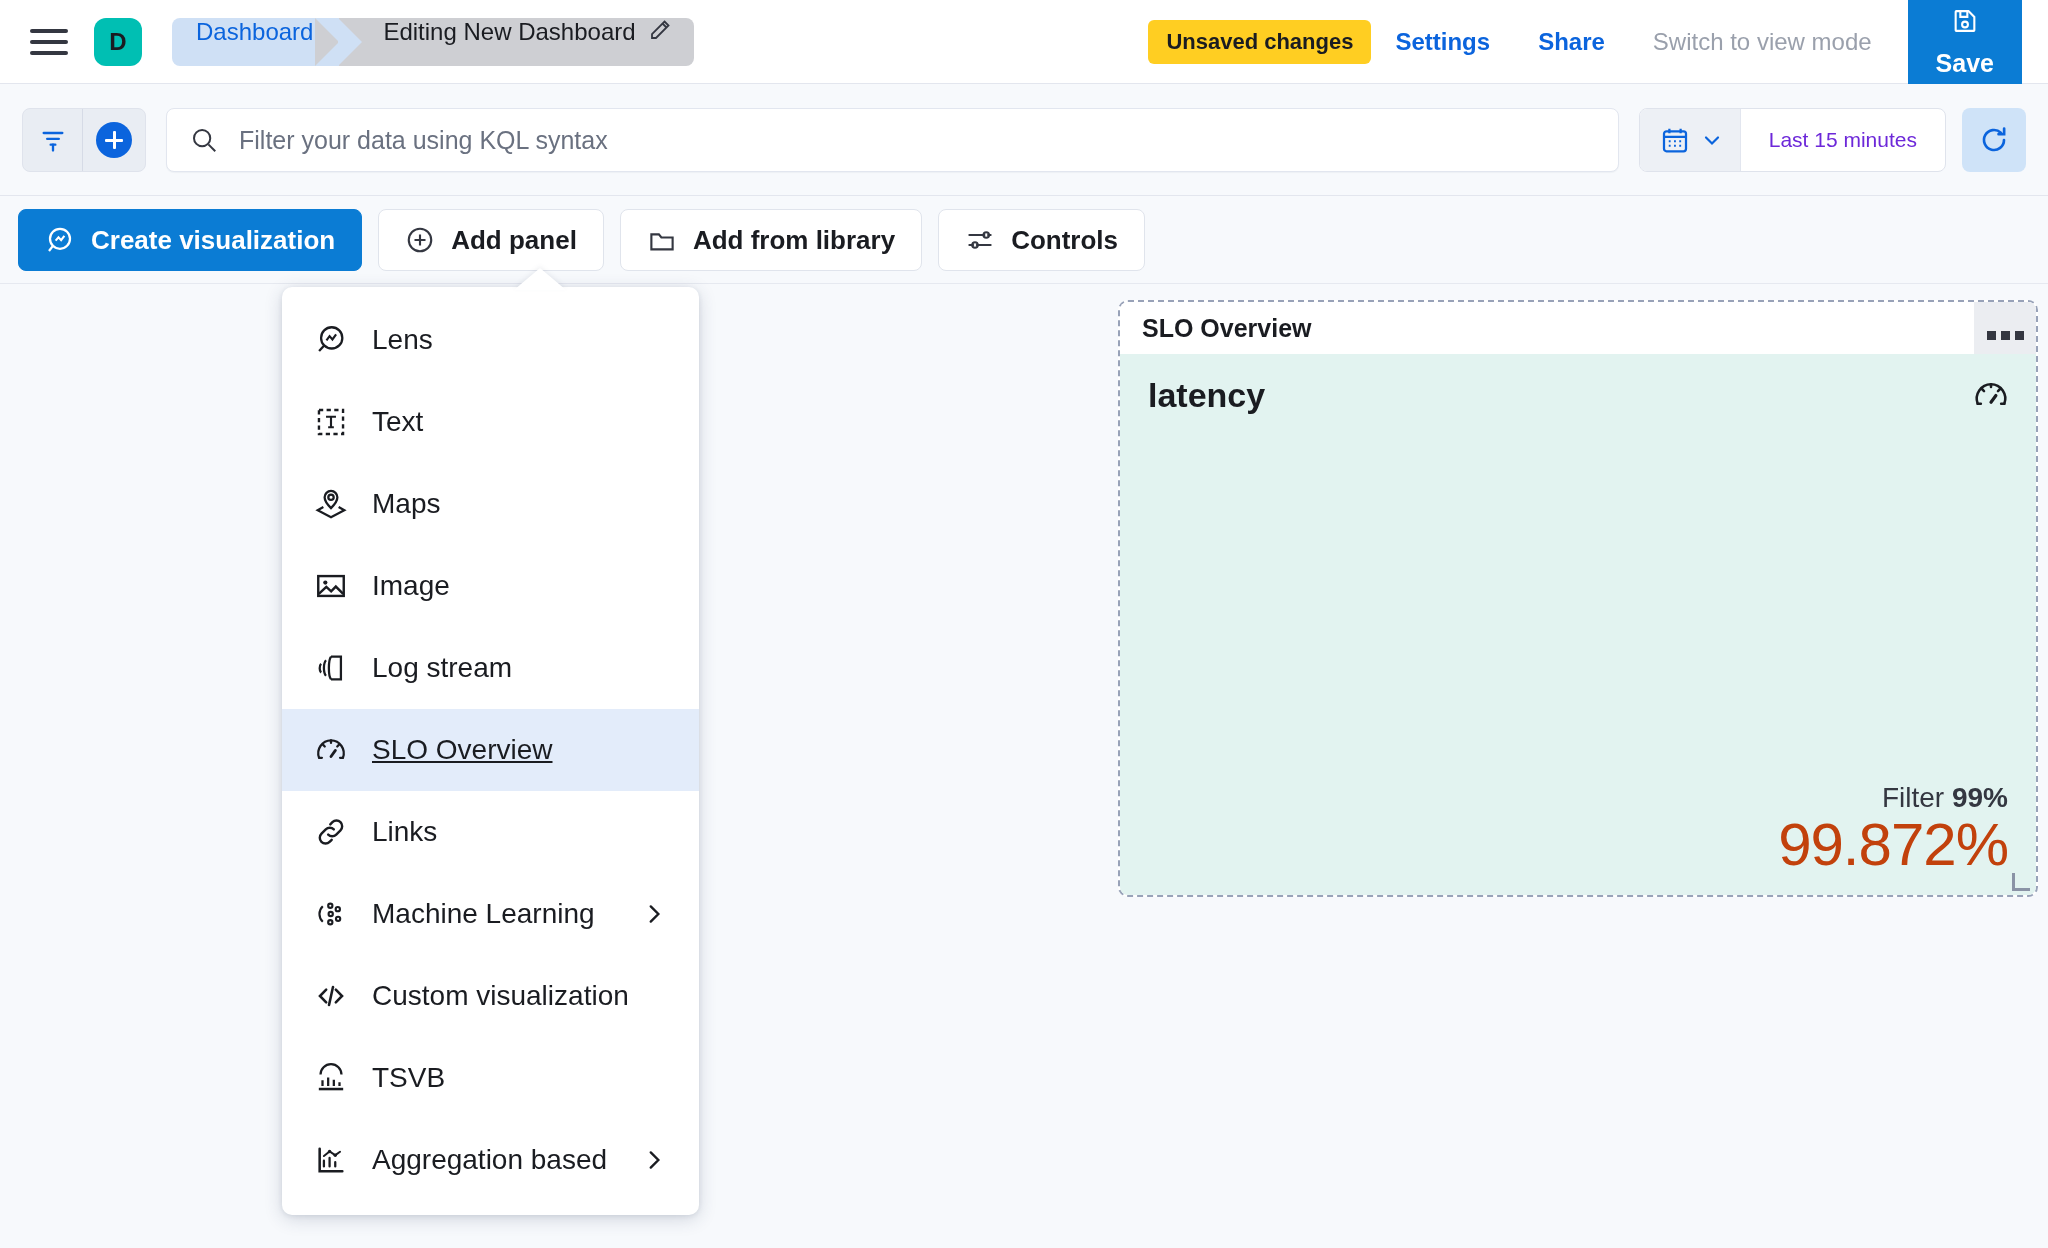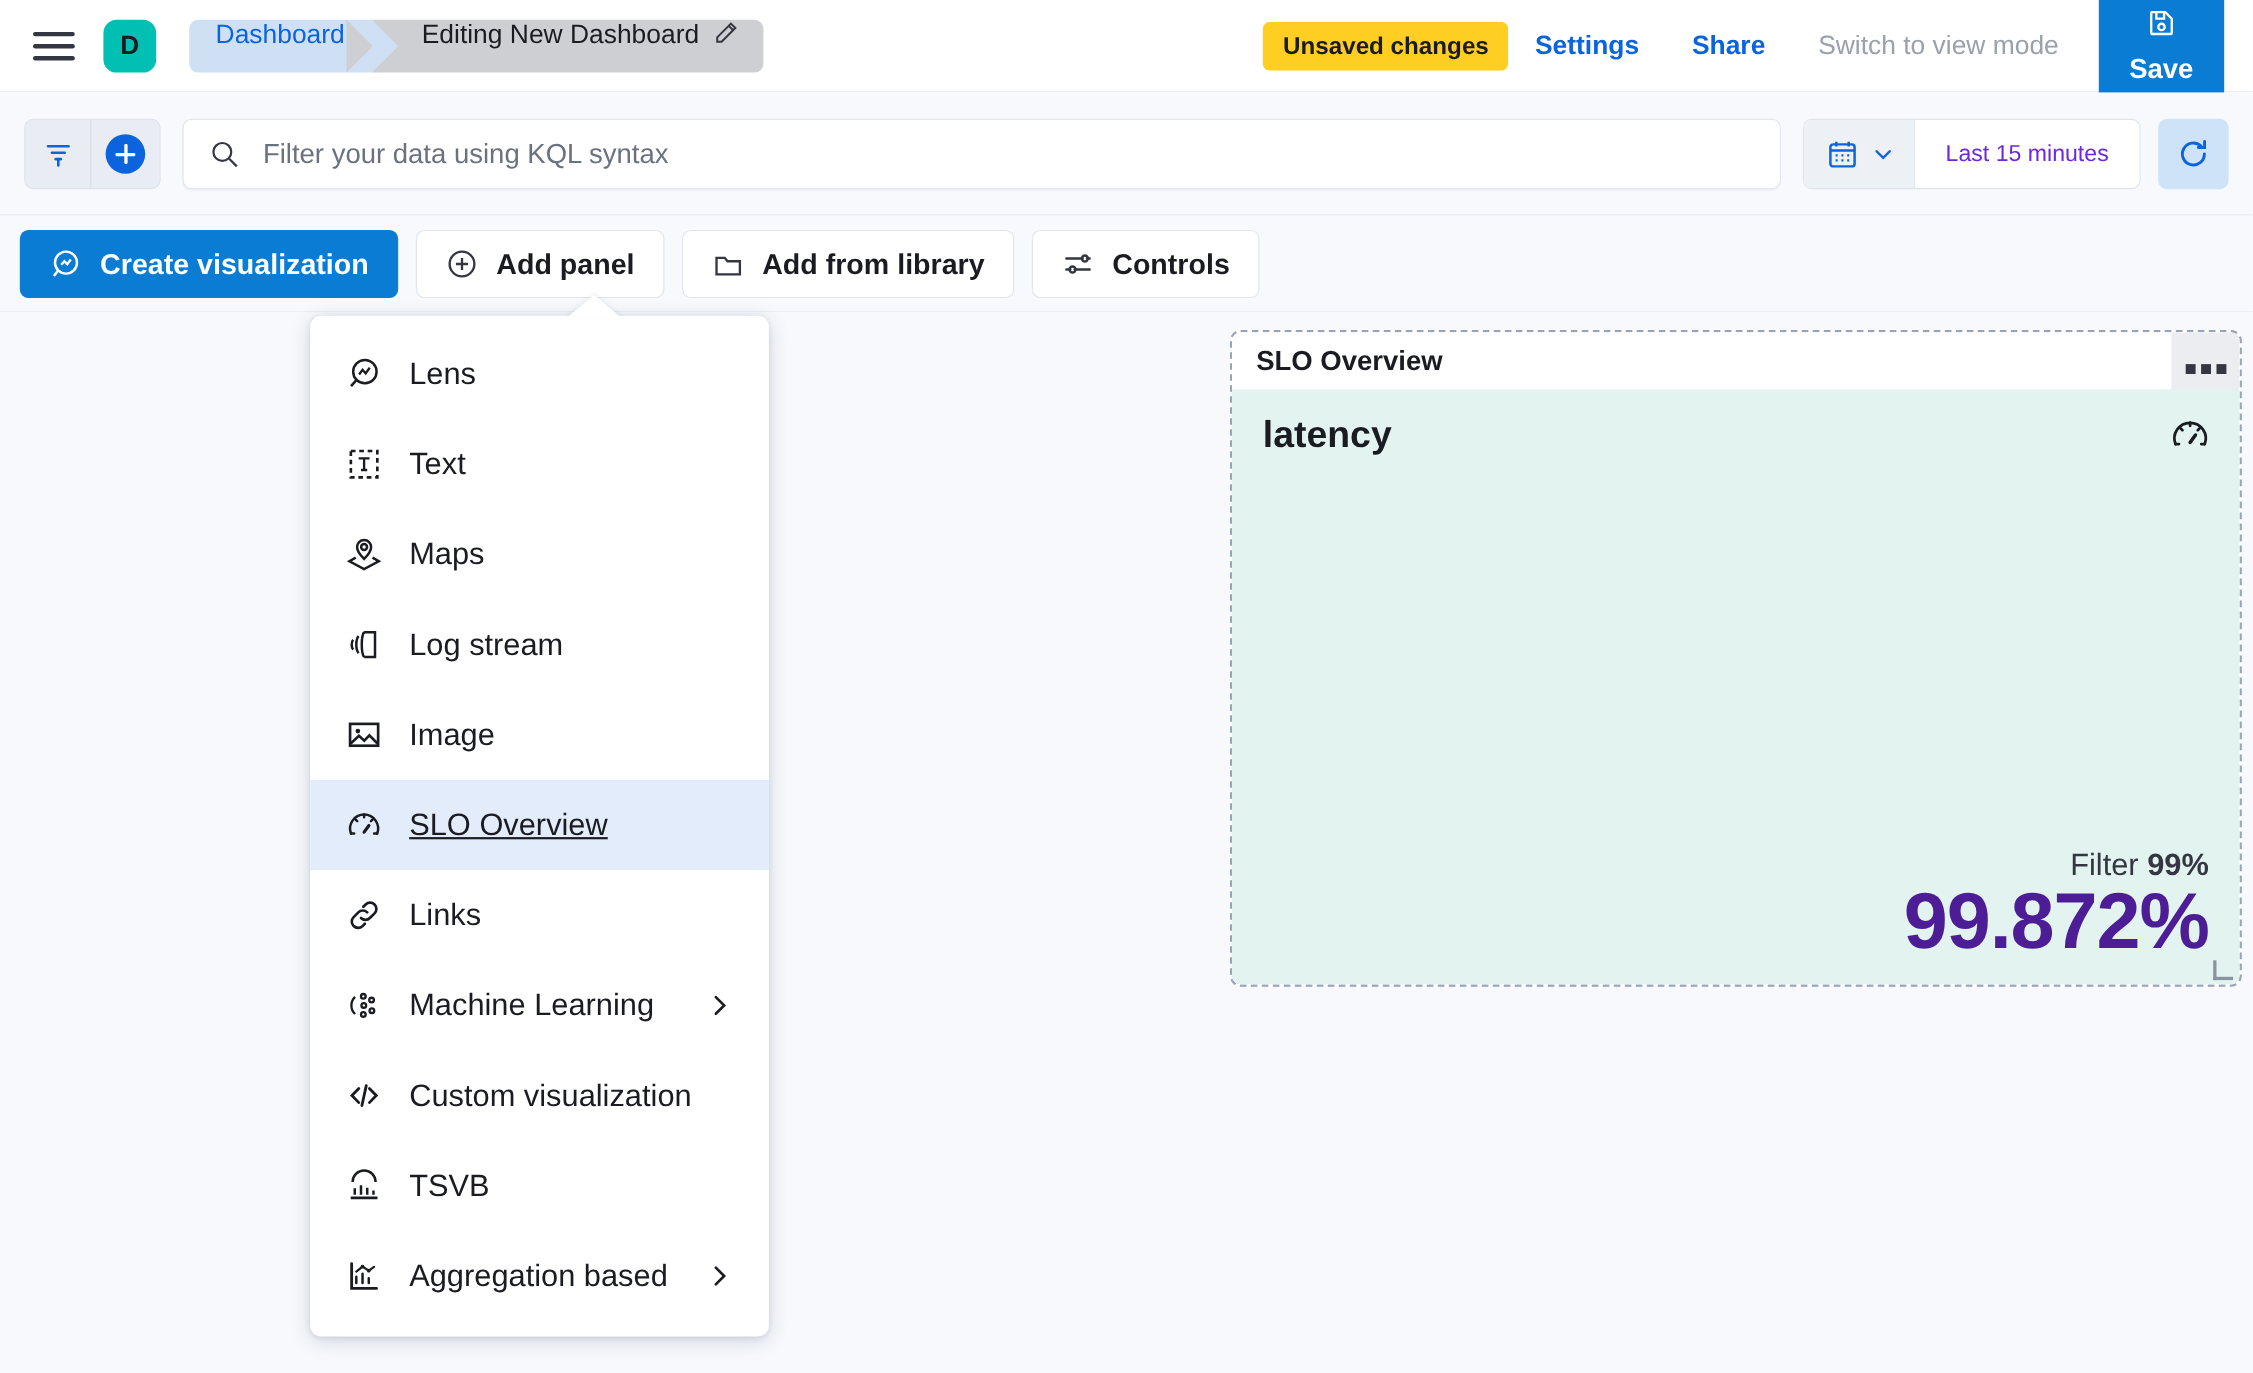--- a/index.html
+++ b/index.html
@@ -187,21 +187,21 @@
   .panel-body {
     position: relative; height: calc(100% - 52px); background: #E2F3F0;
     padding: 22px 28px 20px 28px; display: flex; flex-direction: column;
   }
   .slo-name { font-size: 34px; font-weight: 700; color: #1a1c21; }
   .gauge-ico { position: absolute; right: 26px; top: 22px; width: 38px; height: 38px; }
   .slo-stats { margin-top: auto; text-align: right; }
   .slo-target { font-size: 28px; color: #343741; }
   .slo-target b { font-weight: 700; }
   .slo-value {
-    font-size: 72px; font-weight: 700; color: #4c1d95; line-height: 1.02; letter-spacing: -1px;
+    font-size: 60px; font-weight: 400; color: #c2410c; line-height: 1.02; letter-spacing: -1px;
   }
   .resize-handle {
     position: absolute; right: 6px; bottom: 4px; width: 18px; height: 18px;
     border-left: 3px solid #8a93a6; border-bottom: 3px solid #8a93a6;
   }
 </style>
 </head>
 <body>
 
 <div class="app">
@@ -360,39 +360,39 @@
           <path d="M12 2.8c2.5 0 4.5 2 4.5 4.5 0 3.3-4.5 7.6-4.5 7.6S7.5 10.6 7.5 7.3c0-2.5 2-4.5 4.5-4.5z"></path>
           <circle cx="12" cy="7.2" r="1.9"></circle>
           <path d="M6.6 14.1L2.6 16.4 12 21.4l9.4-5-4-2.3"></path>
         </svg>
       </span>
       <span class="mi-label">Maps</span>
     </div>
 
     <div class="menu-item">
       <span class="mi-icon">
+        <svg width="34" height="34" viewBox="0 0 24 24" fill="none" stroke="#1a1c21" stroke-width="1.7">
+          <rect x="3" y="5" width="18" height="14"></rect>
+          <circle cx="8" cy="9.6" r="1.5" fill="#1a1c21" stroke="none"></circle>
+          <path d="M3.4 17.6l5.3-5 3.4 3.2 3.3-3.4 5.2 5.2"></path>
+        </svg>
+      </span>
+      <span class="mi-label">Image</span>
+    </div>
+
+    <div class="menu-item">
+      <span class="mi-icon">
         <svg width="34" height="34" viewBox="0 0 24 24" fill="none" stroke="#1a1c21" stroke-width="1.6">
           <path d="M12 4h7v16h-7"></path>
             <path d="M12 4c-2 2.4-2 13.6 0 16"></path>
           <path d="M8.5 6.5c-2 2-2 9 0 11"></path>
             <path d="M5 9c-1.3 1.3-1.3 5 0 6.3"></path>
         </svg>
       </span>
       <span class="mi-label">Log stream</span>
-    </div>
-
-    <div class="menu-item">
-      <span class="mi-icon">
-        <svg width="34" height="34" viewBox="0 0 24 24" fill="none" stroke="#1a1c21" stroke-width="1.7">
-          <rect x="3" y="5" width="18" height="14"></rect>
-          <circle cx="8" cy="9.6" r="1.5" fill="#1a1c21" stroke="none"></circle>
-          <path d="M3.4 17.6l5.3-5 3.4 3.2 3.3-3.4 5.2 5.2"></path>
-        </svg>
-      </span>
-      <span class="mi-label">Image</span>
     </div>
 
     <div class="menu-item selected">
       <span class="mi-icon">
         <svg width="34" height="34" viewBox="0 0 24 24" fill="none" stroke="#1a1c21" stroke-width="1.6" stroke-linecap="round">
           <path d="M3.6 17.5a9 9 0 1 1 16.8 0"></path>
           <path d="M3.6 17.5h2M18.4 17.5h2M12 5.2v1.8M6.3 8.2l1.3 1.3M17.7 8.2l-1.3 1.3"></path>
           <path d="M12 16.6l3.1-4.3" stroke-width="2"></path>
         </svg>
       </span>

